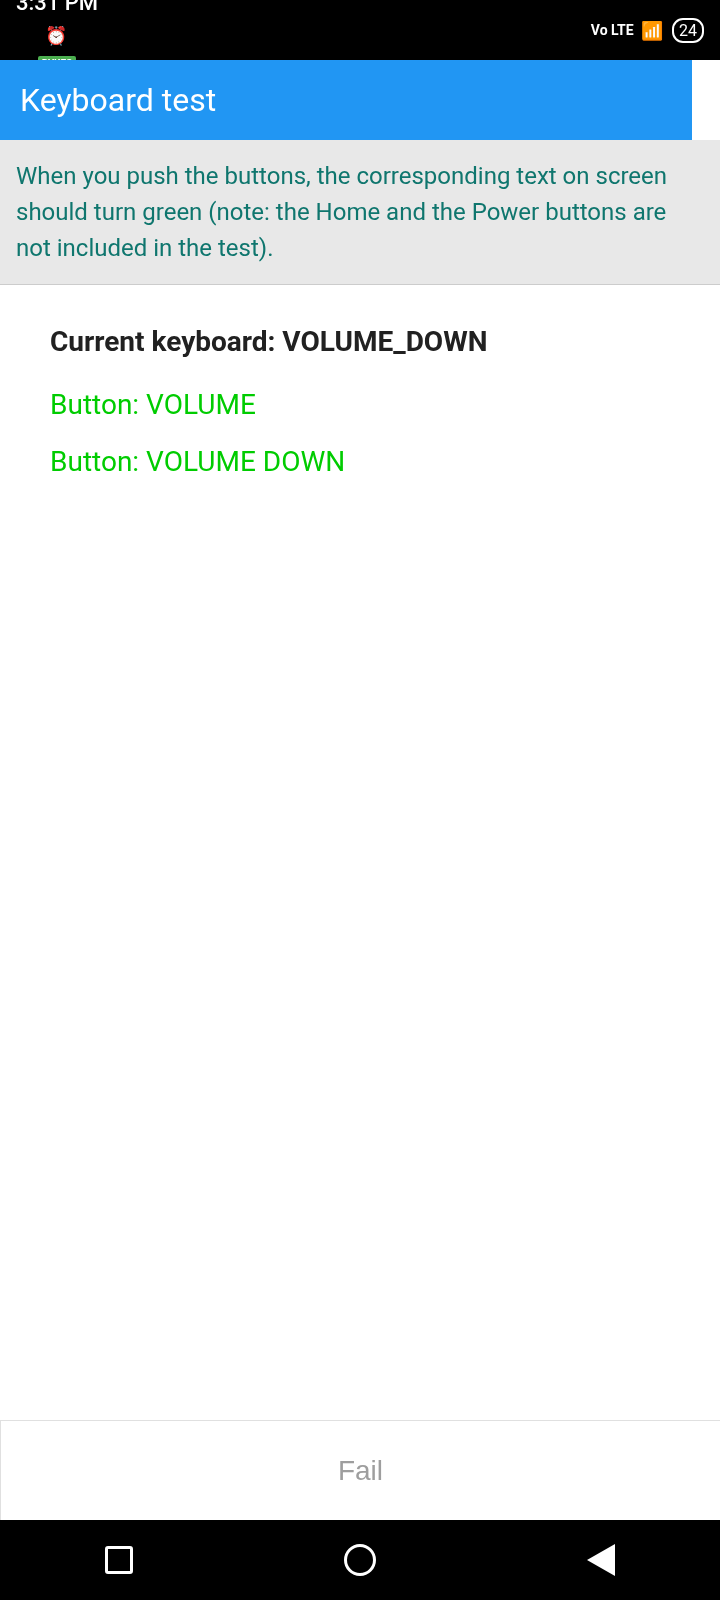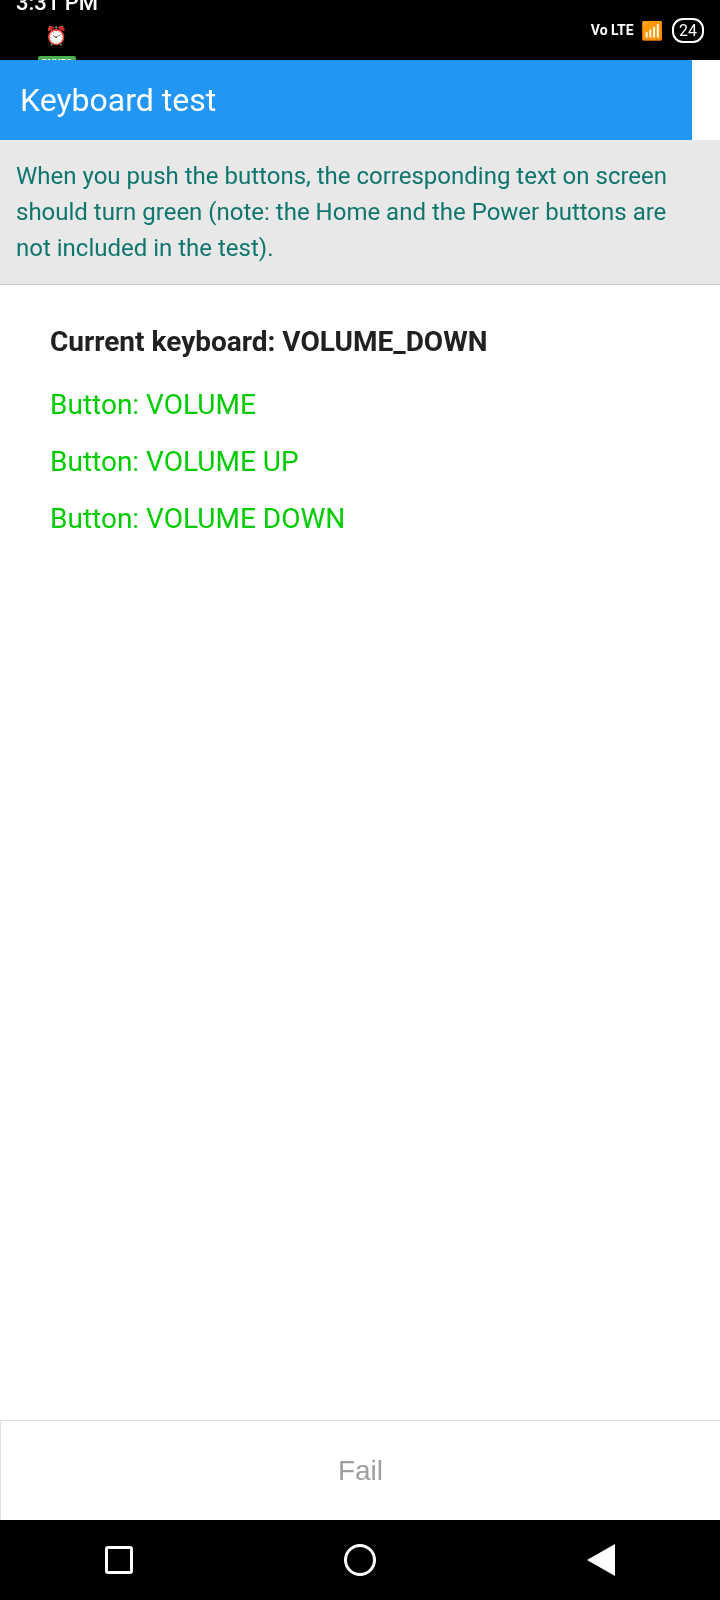--- a/index.html
+++ b/index.html
@@ -227,21 +227,20 @@
   <span class="app-bar-title">Keyboard test</span>
 </div>
 
 <div class="description-banner">
   <p class="description-text">When you push the buttons, the corresponding text on screen should turn green (note: the Home and the Power buttons are not included in the test).</p>
 </div>
 
 <div class="main-content">
   <div class="current-keyboard">Current keyboard: VOLUME_DOWN</div>
   <div class="button-item">Button: VOLUME</div>
-  <div class="button-item">Button: VOLUME UP</div>
   <div class="button-item">Button: VOLUME DOWN</div>
 </div>
 
 <div class="bottom-buttons">
   <button class="btn-fail">Fail</button>
 </div>
 
 <div class="nav-bar">
   <div class="nav-icon">
     <div class="nav-square"></div>

